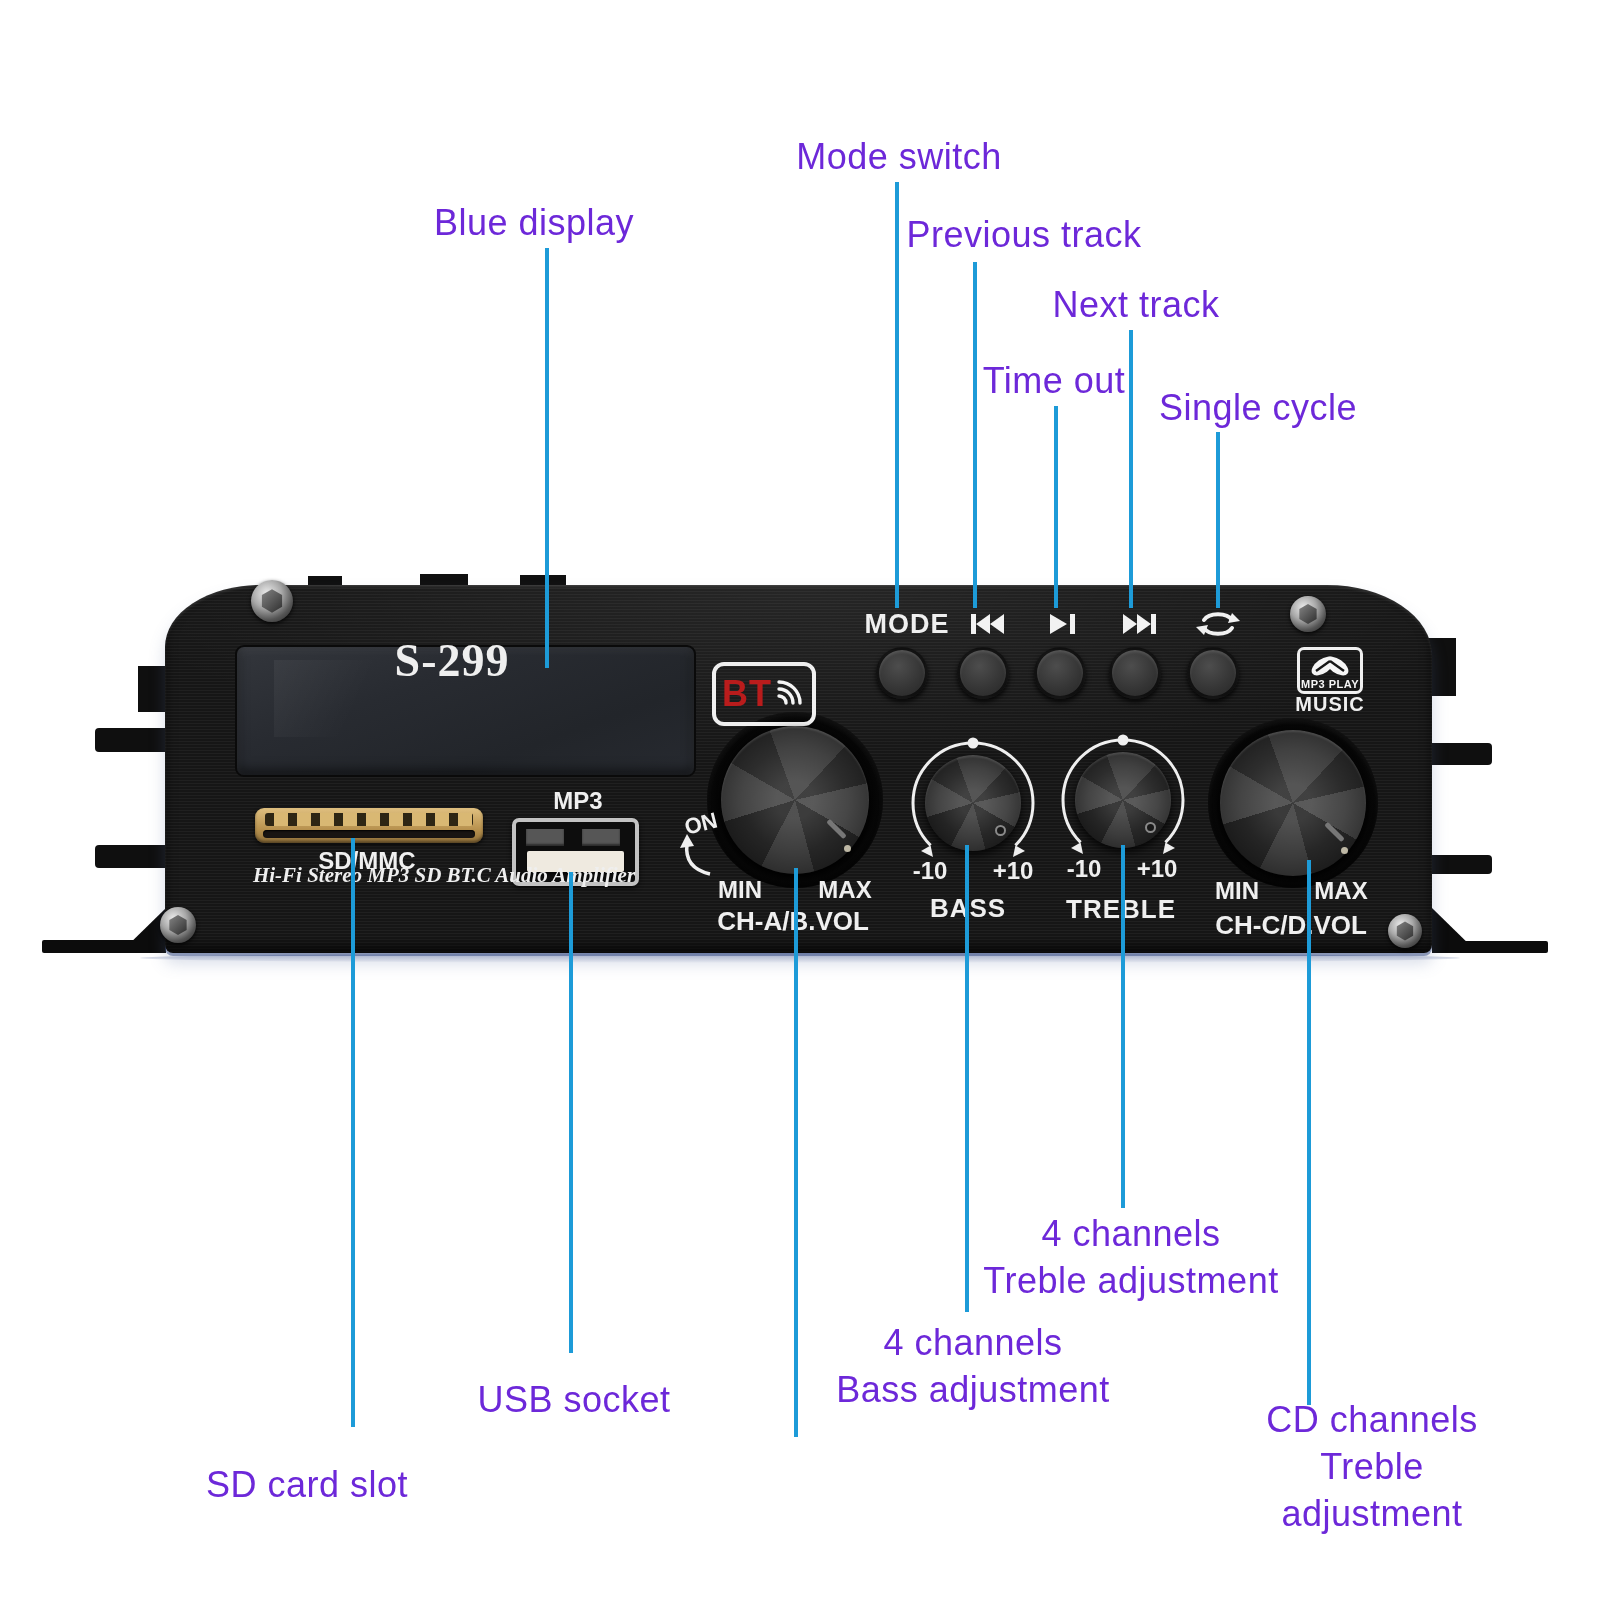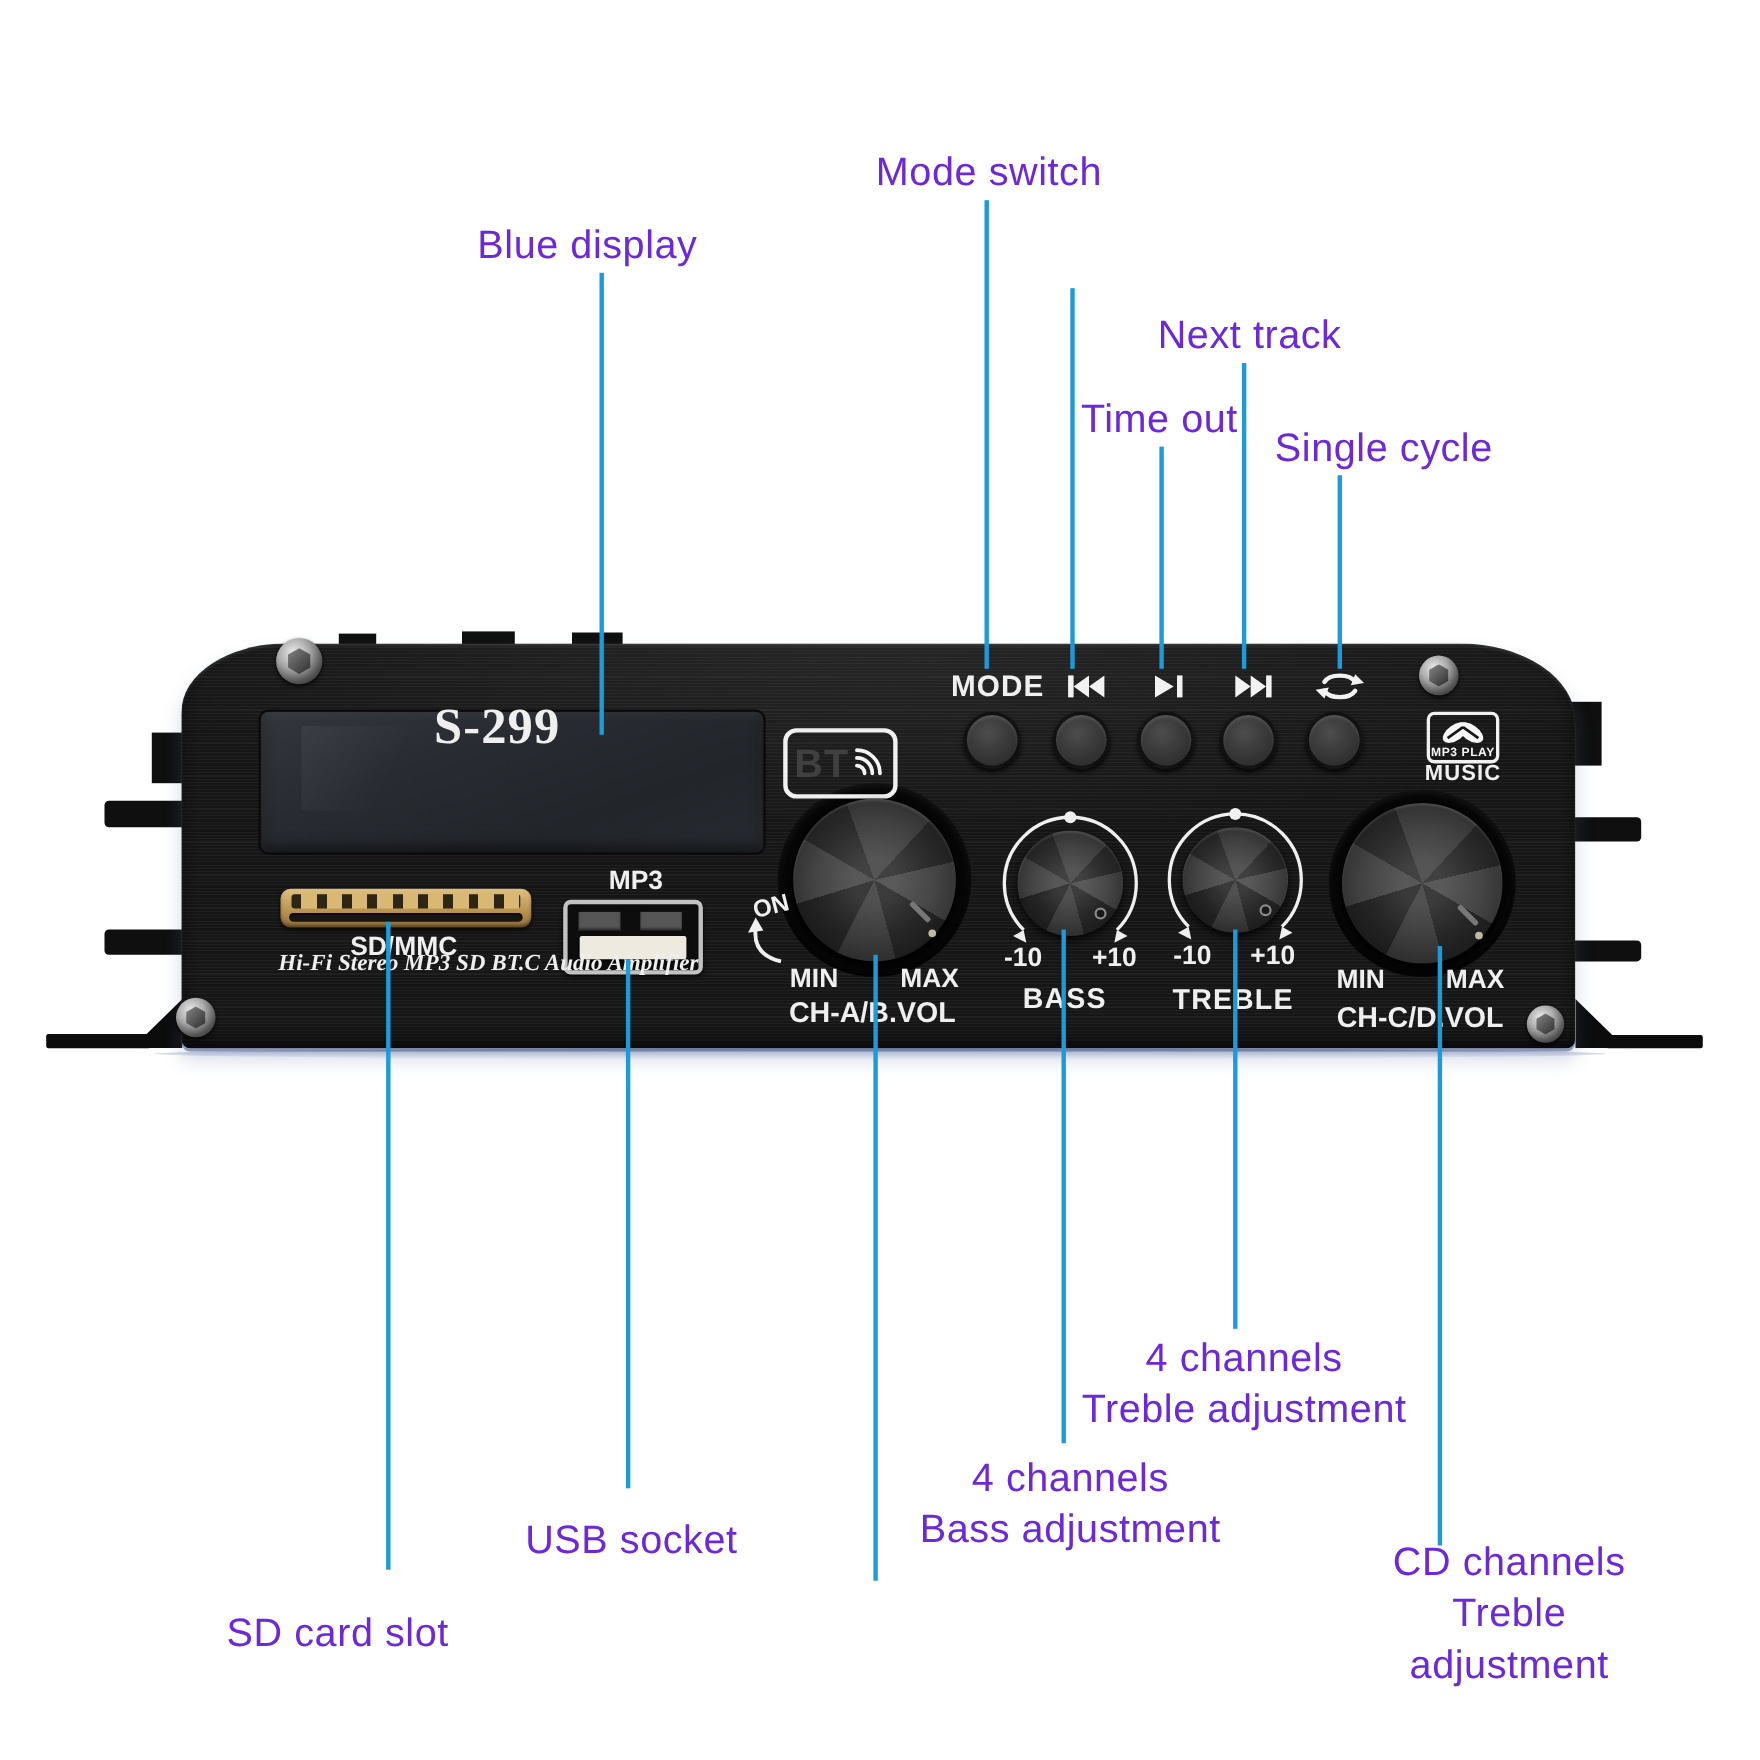--- a/index.html
+++ b/index.html
@@ -32,21 +32,21 @@
   .serif{font-family:"Liberation Serif",serif;}
   #display{position:absolute;left:235px;top:645px;width:457px;height:128px;z-index:12;
         border-radius:9px;border:2px solid #0a0a0a;
         background:linear-gradient(160deg,#33363c 0%,#282b31 35%,#22252a 70%,#272a30 100%);
         box-shadow:inset 0 3px 10px rgba(255,255,255,0.07), inset 0 -5px 12px rgba(0,0,0,0.55);}
   #display::after{content:"";position:absolute;left:8%;top:10%;width:30%;height:60%;
         background:linear-gradient(115deg,rgba(255,255,255,0.05),rgba(255,255,255,0) 60%);}
   #bt-logo{position:absolute;left:712px;top:662px;width:104px;height:64px;z-index:13;
         border:4px solid #f0f0f0;border-radius:12px;display:flex;align-items:center;
         justify-content:center;gap:4px;box-sizing:border-box;}
-  #bt-logo span{color:#404040;font-weight:bold;font-size:36px;letter-spacing:1px;}
+  #bt-logo span{color:#b91c1c;font-weight:bold;font-size:36px;letter-spacing:1px;}
   .btn{position:absolute;width:52px;height:52px;border-radius:50%;z-index:13;
         background:radial-gradient(circle at 42% 35%, #4d4d4d, #343434 60%, #262626 100%);
         border:3px solid rgba(0,0,0,0.65);box-sizing:border-box;
         box-shadow:inset 0 2px 3px rgba(255,255,255,0.14), 0 3px 5px rgba(0,0,0,0.8);}
   .ticon{position:absolute;transform:translate(-50%,-50%);z-index:14;}
   #mp3play{position:absolute;left:1297px;top:647px;width:66px;height:47px;z-index:13;
         border:3px solid #f0f0f0;border-radius:7px;box-sizing:border-box;
         display:flex;flex-direction:column;align-items:center;justify-content:flex-end;}
   #mp3play .cap{color:#f5f5f5;font-weight:bold;font-size:11px;line-height:13px;letter-spacing:0.5px;}
   .knob-recess{position:absolute;border-radius:50%;z-index:12;
@@ -98,20 +98,21 @@
   <div class="cline" style="left:1216px;top:432px;height:176px;"></div>
   <div class="cline" style="left:351px;top:838px;height:589px;"></div>
   <div class="cline" style="left:569px;top:872px;height:481px;"></div>
   <div class="cline" style="left:794px;top:868px;height:569px;"></div>
   <div class="cline" style="left:965px;top:845px;height:467px;"></div>
   <div class="cline" style="left:1121px;top:845px;height:363px;"></div>
   <div class="cline" style="left:1307px;top:860px;height:545px;"></div>
 
   <div class="clabel" style="left:534px;top:222px;">Blue display</div>
   <div class="clabel" style="left:899px;top:156px;">Mode switch</div>
+  <div class="clabel" style="left:1024px;top:234px;">Previous track</div>
   <div class="clabel" style="left:1136px;top:304px;">Next track</div>
   <div class="clabel" style="left:1054px;top:380px;">Time out</div>
   <div class="clabel" style="left:1258px;top:407px;">Single cycle</div>
   <div class="clabel" style="left:307px;top:1484px;">SD card slot</div>
   <div class="clabel" style="left:574px;top:1399px;">USB socket</div>
   <div class="clabel" style="left:973px;top:1366px;">4 channels
 Bass adjustment</div>
   <div class="clabel" style="left:1131px;top:1257px;">4 channels
 Treble adjustment</div>
   <div class="clabel" style="left:1372px;top:1466px;">CD channels

